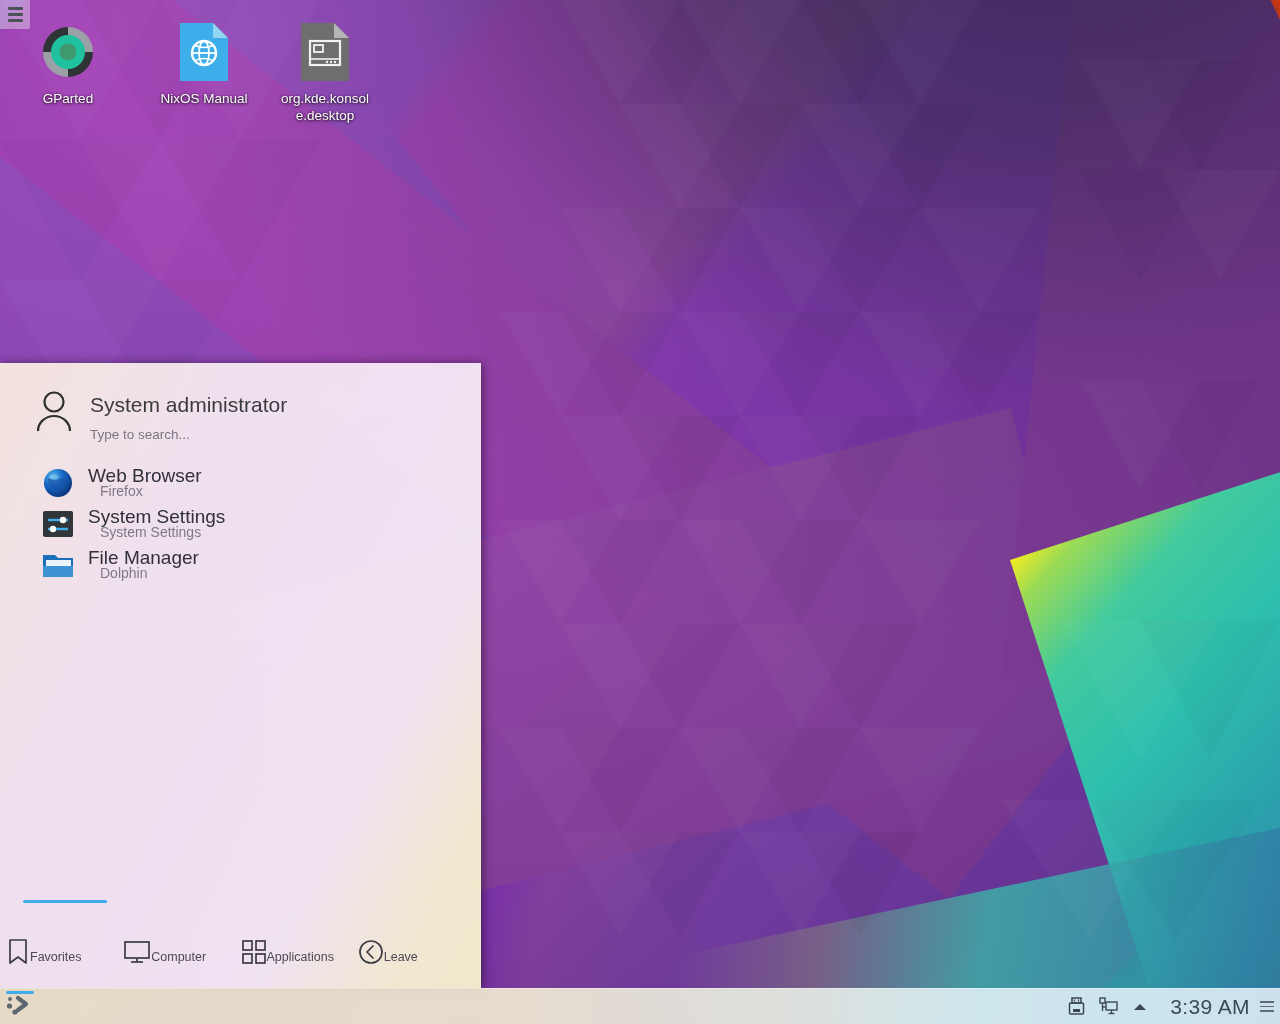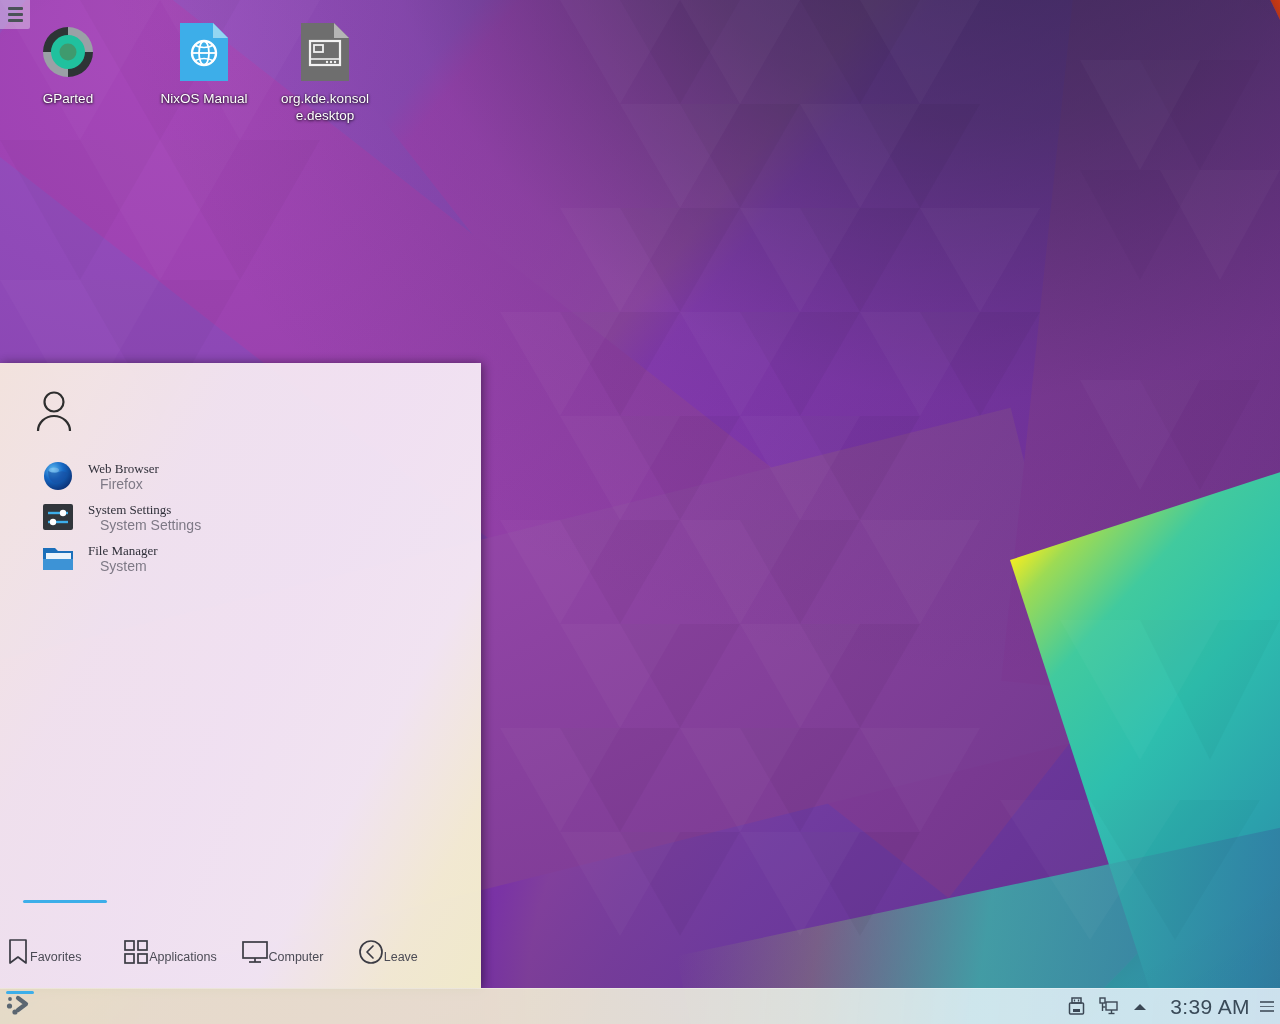--- a/index.html
+++ b/index.html
@@ -121,21 +121,21 @@
   .head-text { padding-top:3px; }
   .user-name { font-size:21px; color:#3b3b3b; line-height:26px; }
   .search-ph { font-size:13.5px; color:#7b7680; margin-top:9px; cursor:text; }
 
   .fav-list { margin-top:20px; }
   .fav-item {
     display:flex; align-items:center; gap:14px;
     padding:4px 0 4px 42px; height:41px; cursor:pointer;
   }
   .fav-ico { width:32px; height:32px; flex:0 0 32px; position:relative; }
-  .fav-txt .t1 { font-size:13px; color:#30303a; line-height:17px;font-family:Liberation Serif, serif; }
+  .fav-txt .t1 { font-size:19px; color:#30303a; line-height:17px; }
   .fav-txt .t2 { font-size:14px; color:#7e7986; line-height:15px;margin-left:12px; }
 
   .kmenu-spacer { flex:1; }
 
   .tabbar { display:flex; height:96px; padding:0 6px; }
   .tab {
     flex:1; position:relative; display:flex; flex-direction:row;
     align-items:center; justify-content:flex-start; padding-top:24px; cursor:pointer;
   }
   .tab .bar {
@@ -311,20 +311,24 @@
 
   <div class="kmenu">
 
     <div class="kmenu-head">
       <div class="avatar">
         <svg width="40" height="46" viewBox="0 0 40 46">
           <circle cx="20" cy="13" r="9.5" fill="none" stroke="#2e2e2e" stroke-width="2.2"></circle>
           <path d="M4 42 a16 15 0 0 1 32 0" fill="none" stroke="#2e2e2e" stroke-width="2.2"></path>
         </svg>
       </div>
+      <div class="head-text">
+        <div class="user-name">System administrator</div>
+        <div class="search-ph">Type to search...</div>
+      </div>
     </div>
 
     <div class="fav-list">
 
       <div class="fav-item">
         <div class="fav-ico">
           <svg width="32" height="32" viewBox="0 0 32 32">
             <defs>
               <radialGradient id="gl" cx="32%" cy="26%" r="82%">
                 <stop offset="0%" stop-color="#58b6ef"></stop>
@@ -362,65 +366,65 @@
       <div class="fav-item">
         <div class="fav-ico">
           <svg width="32" height="32" viewBox="0 0 32 32">
             <path d="M1 6 h12 l3 3 h15 v19 H1 Z" fill="#1b6fba"></path>
             <rect x="4" y="11" width="25" height="6" fill="#eaf3fb"></rect>
             <path d="M1 17 h30 v11 H1 Z" fill="#3d93d6"></path>
           </svg>
         </div>
         <div class="fav-txt">
           <div class="t1">File Manager</div>
-          <div class="t2">System</div>
+          <div class="t2">Dolphin</div>
         </div>
       </div>
 
     </div>
 
     <div class="kmenu-spacer"></div>
 
     <div class="tabbar">
 
       <div class="tab active">
         <div class="bar"></div>
         <div class="ti">
           <svg width="24" height="28" viewBox="0 0 24 28">
             <path d="M4 2 h16 v23 l-8 -6 l-8 6 Z" fill="none" stroke="#3b3b44" stroke-width="1.7" stroke-linejoin="round"></path>
           </svg>
         </div>
         <div class="tl">Favorites</div>
+      </div>
+
+      <div class="tab">
+        <div class="bar"></div>
+        <div class="ti">
+          <svg width="28" height="26" viewBox="0 0 28 26">
+            <rect x="2" y="3" width="24" height="16" fill="none" stroke="#3b3b44" stroke-width="1.7"></rect>
+            <line x1="14" y1="19" x2="14" y2="23" stroke="#3b3b44" stroke-width="1.7"></line>
+            <line x1="8" y1="23" x2="20" y2="23" stroke="#3b3b44" stroke-width="1.7"></line>
+          </svg>
+        </div>
+        <div class="tl">Computer</div>
       </div>
 
       <div class="tab">
         <div class="bar"></div>
         <div class="ti">
           <svg width="26" height="26" viewBox="0 0 26 26">
             <rect x="2" y="2" width="9" height="9" fill="none" stroke="#3b3b44" stroke-width="1.7"></rect>
             <rect x="15" y="2" width="9" height="9" fill="none" stroke="#3b3b44" stroke-width="1.7"></rect>
             <rect x="2" y="15" width="9" height="9" fill="none" stroke="#3b3b44" stroke-width="1.7"></rect>
             <rect x="15" y="15" width="9" height="9" fill="none" stroke="#3b3b44" stroke-width="1.7"></rect>
           </svg>
         </div>
         <div class="tl">Applications</div>
       </div>
 
-      <div class="tab">
-        <div class="bar"></div>
-        <div class="ti">
-          <svg width="28" height="26" viewBox="0 0 28 26">
-            <rect x="2" y="3" width="24" height="16" fill="none" stroke="#3b3b44" stroke-width="1.7"></rect>
-            <line x1="14" y1="19" x2="14" y2="23" stroke="#3b3b44" stroke-width="1.7"></line>
-            <line x1="8" y1="23" x2="20" y2="23" stroke="#3b3b44" stroke-width="1.7"></line>
-          </svg>
-        </div>
-        <div class="tl">Computer</div>
-      </div>
-
 
       <div class="tab">
         <div class="bar"></div>
         <div class="ti">
           <svg width="26" height="26" viewBox="0 0 26 26">
             <circle cx="13" cy="13" r="11" fill="none" stroke="#3b3b44" stroke-width="1.7"></circle>
             <path d="M15 7 L9 13 l6 6" fill="none" stroke="#3b3b44" stroke-width="1.7" stroke-linecap="round" stroke-linejoin="round"></path>
           </svg>
         </div>
         <div class="tl">Leave</div>

